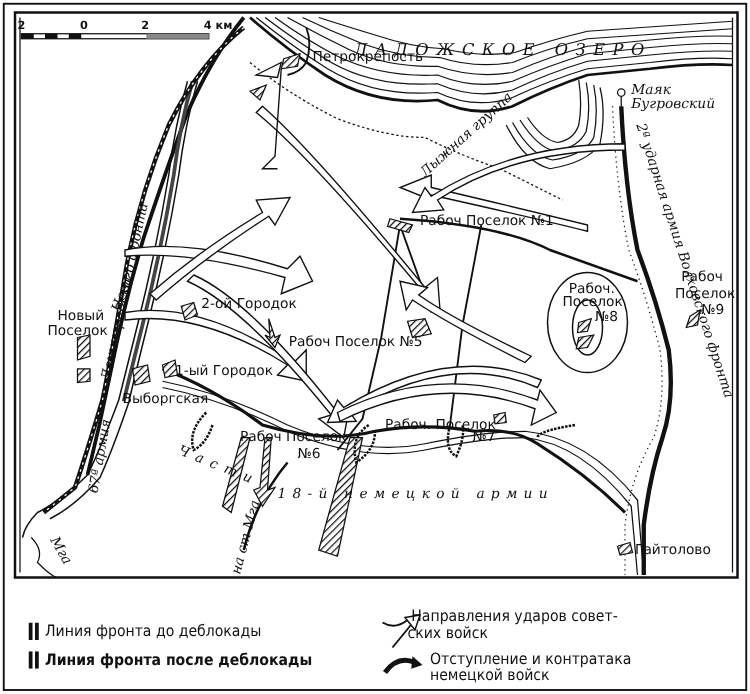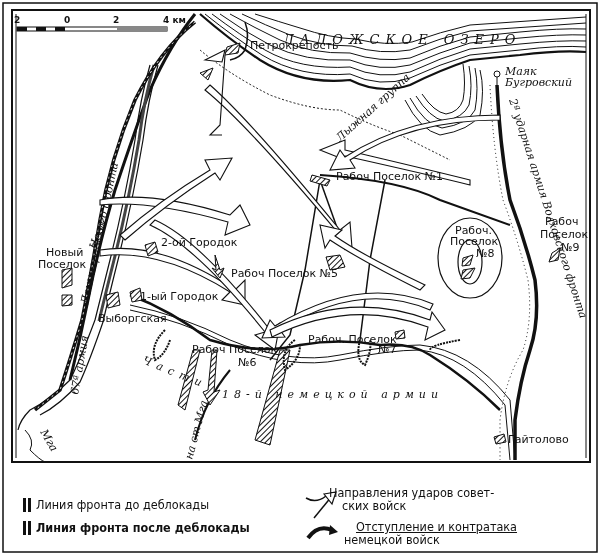--- a/index.html
+++ b/index.html
@@ -201,24 +201,24 @@
     </svg>
     <span style="position:absolute;left:14px;top:0;white-space:nowrap;font-weight:bold;">Линия фронта после деблокады</span>
   </div>
   <div class="leg-item" style="left:296px;top:24px;">
     <svg width="36" height="30" style="position:absolute;left:0;top:4px;">
       <path d="M2,8 Q12,14 22,6" fill="none" stroke="#111" stroke-width="1.5"></path>
       <path d="M10,28 L28,6" fill="none" stroke="#111" stroke-width="1.5"></path>
       <path d="M20,4 L32,2 L28,14 Z" fill="#fff" stroke="#111" stroke-width="1.2"></path>
     </svg>
     <span style="position:absolute;left:25px;top:0;white-space:nowrap;">Направления ударов совет-</span>
-    <span style="position:absolute;left:38px;top:13px;white-space:nowrap;">ских войск</span>
+    <span style="position:absolute;left:22px;top:13px;white-space:nowrap;">ских войск</span>
   </div>
   <div class="leg-item" style="left:296px;top:58px;">
     <svg width="36" height="20" style="position:absolute;left:0;top:2px;">
       <path d="M4,16 Q14,2 28,8" fill="none" stroke="#111" stroke-width="4"></path>
       <path d="M26,3 L34,10 L25,13 Z" fill="#111"></path>
     </svg>
-    <span style="position:absolute;left:52px;top:0;white-space:nowrap;text-decoration:underline;">Отступление и контратака</span>
+    <span style="position:absolute;left:40px;top:0;white-space:nowrap;">Отступление и контратака</span>
     <span style="position:absolute;left:40px;top:13px;white-space:nowrap;">немецкой войск</span>
   </div>
 </div>
 </div>
 
 </body></html>

